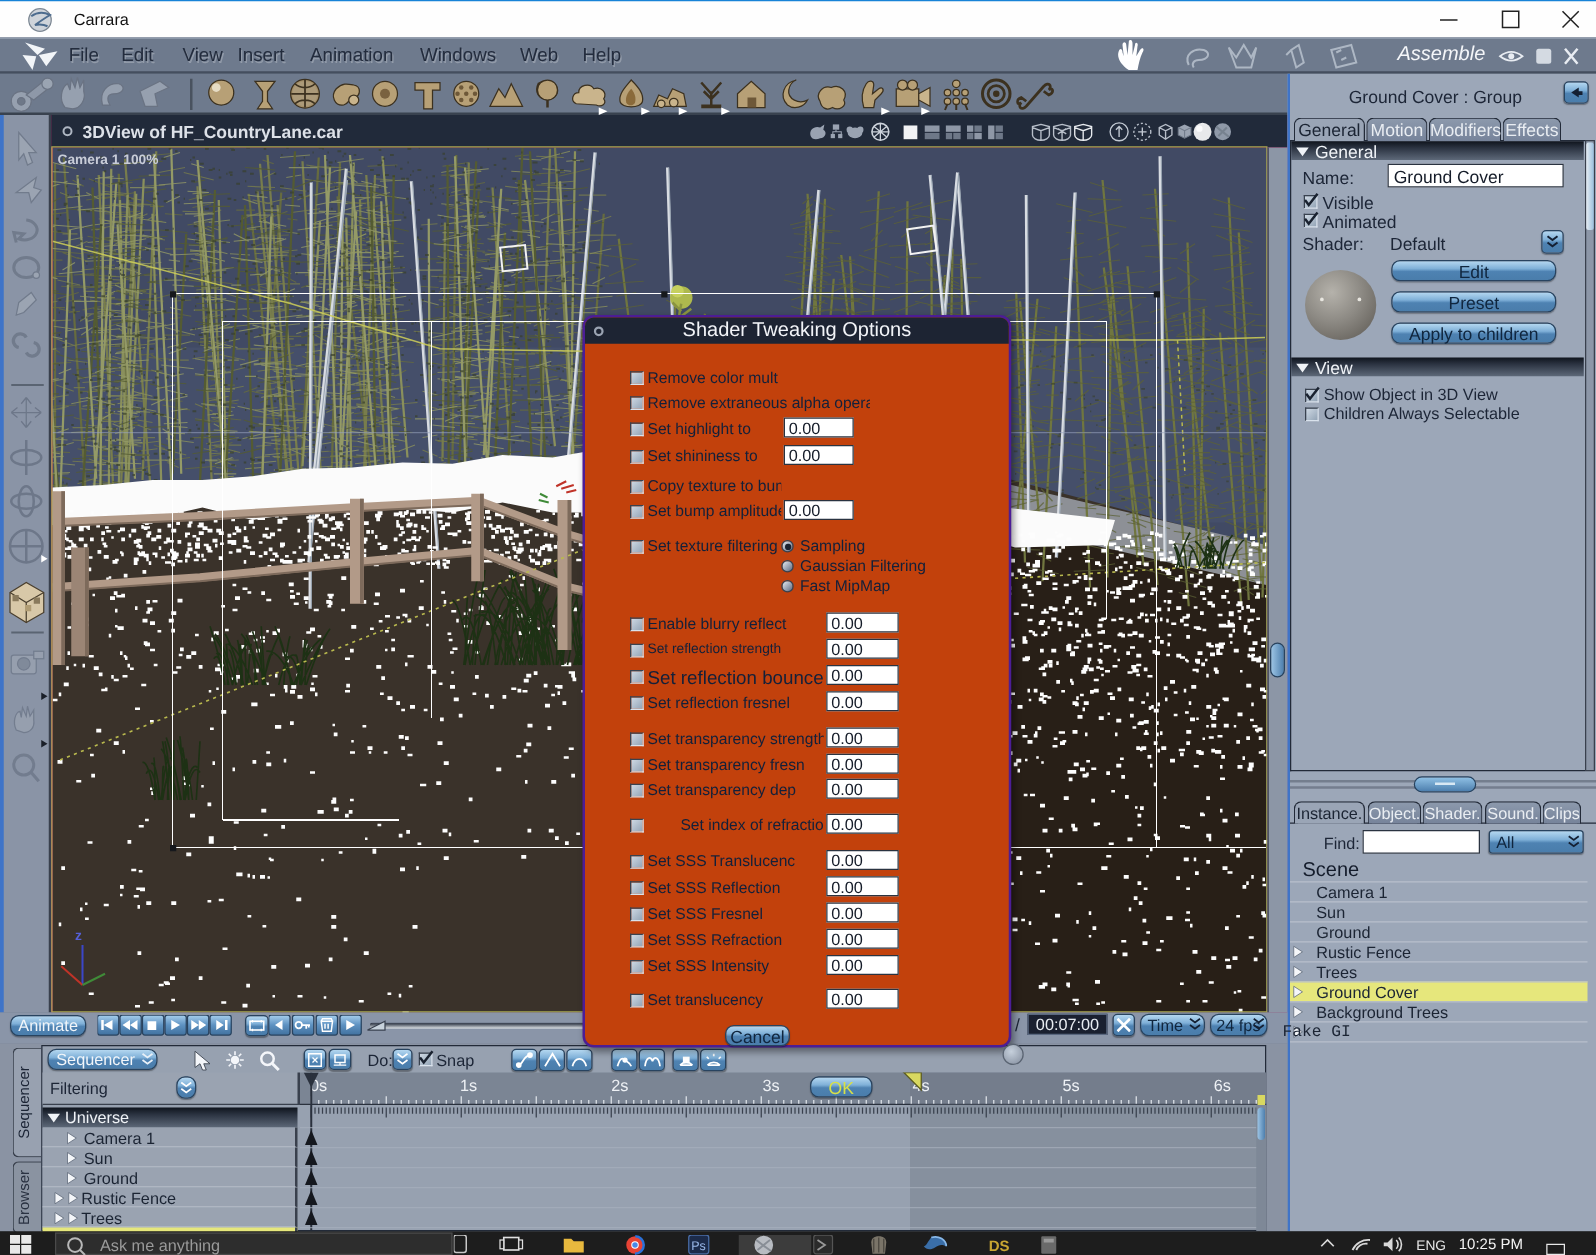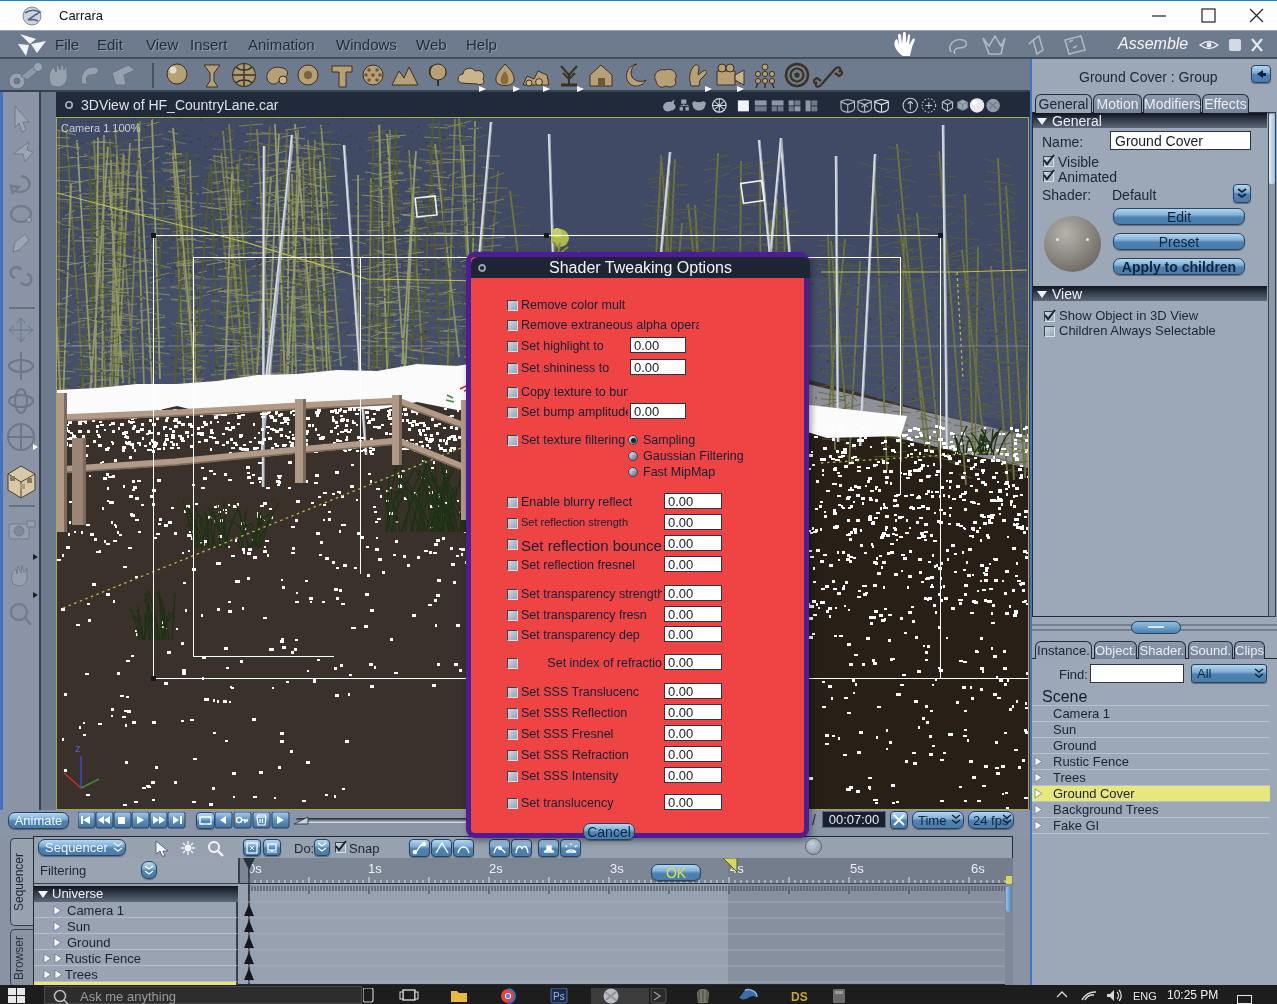--- a/index.html
+++ b/index.html
@@ -211,21 +211,21 @@
  <rect x="6" y="432" width="20" height="15" rx="2"></rect>
       <circle cx="16" cy="439" r="5" fill="#7d8798"></circle>
       <rect x="24" y="429" width="8" height="6"></rect>
  <path d="M10 492 C7 486 9 478 13 477 L14 482 L15 474 L18 481 L19 473 L21 481 L24 476 L24 484 C25 490 21 494 16 494 Z"></path>
  <circle cx="16" cy="520" r="8" fill="none" stroke-width="2.4"></circle>
       <path d="M22 526 L28 533" stroke-width="2.6"></path>
 </g>
 <path d="M30 462 L35 465 L30 468 Z" fill="#1a1f28"></path>
 <path d="M30 500 L35 503 L30 506 Z" fill="#1a1f28"></path>
 </svg>
-<div class="abs" style="left:56px;top:92px;width:989px;height:718px;background:#be185d;">
+<div class="abs" style="left:41px;top:92px;width:989px;height:718px;background:#be185d;font-weight:bold;">
     <div class="abs" style="left:0;top:0;width:989px;height:26px;background:#212a3a;"></div>
     <svg class="abs" style="left:8px;top:8px;" width="12" height="12">
       <circle cx="5" cy="5" r="3.2" fill="none" stroke="#aeb6c2" stroke-width="1.6"></circle>
     </svg>
     <div class="abs" style="left:25px;top:5px;font-size:14px;color:#dde1e8;">3DView of HF_CountryLane.car</div>
     <svg class="abs" style="left:604px;top:5px;" width="340" height="18" viewBox="0 0 402 21.3">
 <g fill="#9aa3b2">
  <path d="M4 14 C2 8 8 4 13 6 L17 3 L16 8 C20 10 18 16 13 16 C9 18 5 17 4 14 Z"></path>
  <rect x="25" y="3" width="6" height="5"></rect>
         <rect x="23" y="12" width="4" height="4"></rect>
@@ -396,21 +396,21 @@
 <div class="abs" style="left:1112px;top:187px;font-size:14px;color:#1c2536;z-index:3;">Default</div>
 <div class="abs btn" style="left:1233px;top:184px;width:18px;height:19px;border-radius:4px;z-index:3;"></div>
 <svg class="abs" style="left:1236px;top:187px;z-index:3;" width="12" height="13">
     <path d="M2 2 L6 5 L10 2 M2 7 L6 10 L10 7" stroke="#142033" stroke-width="1.6" fill="none"></path>
   </svg>
 <div class="abs" style="left:1044px;top:216px;width:57px;height:56px;border-radius:50%;background:radial-gradient(circle at 38% 32%,#b5b2ab 0%,#8d8a84 45%,#59554f 100%);z-index:3;"></div>
 <div class="abs" style="left:1056px;top:238px;width:3px;height:3px;border-radius:50%;background:#e8e6e0;z-index:3;"></div>
 <div class="abs" style="left:1086px;top:238px;width:3px;height:3px;border-radius:50%;background:#e8e6e0;z-index:3;"></div>
 <div class="abs btn" style="left:1113px;top:208px;width:132px;height:17px;font-size:14px;line-height:16px;z-index:3;">Edit</div>
 <div class="abs btn" style="left:1113px;top:233px;width:132px;height:17px;font-size:14px;line-height:16px;z-index:3;">Preset</div>
-<div class="abs btn" style="left:1113px;top:258px;width:132px;height:17px;font-size:14px;line-height:16px;z-index:3;font-weight:bold;">Apply to children</div>
+<div class="abs btn" style="left:1113px;top:258px;width:132px;height:17px;font-size:14px;line-height:16px;z-index:3;">Apply to children</div>
 <div class="abs hdrbar" style="left:1033px;top:286px;width:234px;height:15px;font-size:14px;z-index:3;">
     <span style="position:absolute;left:19px;top:0px;">View</span>
   </div>
 <svg class="abs" style="left:1036px;top:290px;z-index:3;" width="12" height="9">
     <path d="M1 1 L11 1 L6 8 Z" fill="#f0f3f7"></path>
   </svg>
 <div class="abs chk" style="left:1044px;top:311px;width:11px;height:11px;z-index:3;"></div>
 <svg class="abs" style="left:1043px;top:308px;z-index:4;" width="15" height="15">
     <path d="M2 7 L5 11 L12 2" stroke="#1a2230" stroke-width="2" fill="none"></path>
   </svg>
@@ -459,21 +459,21 @@
 <div class="abs" style="left:1053px;top:786px;font-size:13px;color:#1b2433;z-index:4;">Ground Cover</div>
 <div class="abs" style="left:1032px;top:801px;width:238px;height:16px;border-top:1px solid #b8c0cc;z-index:3;"></div>
 <svg class="abs" style="left:1034px;top:804px;z-index:4;" width="10" height="11">
     <path d="M1 1 L8 5.5 L1 10 Z" fill="#f4f6f9" stroke="#5a6474" stroke-width=".6"></path>
   </svg>
 <div class="abs" style="left:1053px;top:802px;font-size:13px;color:#1b2433;z-index:4;">Background Trees</div>
 <div class="abs" style="left:1032px;top:817px;width:238px;height:16px;border-top:1px solid #b8c0cc;z-index:3;"></div>
 <svg class="abs" style="left:1034px;top:820px;z-index:4;" width="10" height="11">
     <path d="M1 1 L8 5.5 L1 10 Z" fill="#f4f6f9" stroke="#5a6474" stroke-width=".6"></path>
   </svg>
-<div class="abs" style="left:1053px;top:818px;font-size:13px;color:#1b2433;z-index:4;">Fake GI</div>
+<div class="abs" style="left:1026px;top:818px;font-size:13px;color:#1b2433;z-index:4;font-family:Liberation Mono, monospace;">Fake GI</div>
 <div class="abs" style="left:1032px;top:833px;width:238px;height:1px;background:#b8c0cc;z-index:3;"></div>
 <div class="abs" style="left:0;top:810px;width:1030px;height:25px;background:#8a95a8;"></div>
 <div class="abs btn" style="left:8px;top:812px;width:61px;height:17px;font-size:13px;line-height:16px;color:#f2f6fa;">Animate</div>
 <svg class="abs" style="left:78px;top:812px;" width="110" height="17" viewBox="0 0 110 17">
     <rect x="0" y="0" width="17" height="16" rx="2" fill="url(#gbtn)" stroke="#28435f"></rect>
     <rect x="18" y="0" width="17" height="16" rx="2" fill="url(#gbtn)" stroke="#28435f"></rect>
     <rect x="36" y="0" width="17" height="16" rx="2" fill="url(#gbtn)" stroke="#28435f"></rect>
     <rect x="54" y="0" width="17" height="16" rx="2" fill="url(#gbtn)" stroke="#28435f"></rect>
     <rect x="72" y="0" width="17" height="16" rx="2" fill="url(#gbtn)" stroke="#28435f"></rect>
     <rect x="90" y="0" width="17" height="16" rx="2" fill="url(#gbtn)" stroke="#28435f"></rect>
@@ -1113,21 +1113,21 @@
   </svg>
 <svg class="abs" style="left:1055px;top:988px;" width="110" height="15" viewBox="0 0 110 15">
     <path d="M2 9 L7 4 L12 9" fill="none" stroke="#d8d8d8" stroke-width="1.4"></path>
     <path d="M27 12 a14 14 0 0 1 14 -8 M30 12 a9 9 0 0 1 9 -5" fill="none" stroke="#d8d8d8" stroke-width="1.5"></path>
     <path d="M52 6 h3 l4 -4 v11 l-4 -4 h-3 z" fill="#d8d8d8"></path>
     <path d="M62 4 a5 5 0 0 1 0 7 M64 2 a8 8 0 0 1 0 11" fill="none" stroke="#d8d8d8" stroke-width="1.3"></path>
     <text x="78" y="12" font-size="11" fill="#e8e8e8" font-family="Liberation Sans">ENG</text>
   </svg>
 <div class="abs" style="left:1167px;top:988px;font-size:12px;color:#f2f2f2;">10:25 PM</div>
 <div class="abs" style="left:1237px;top:995px;width:15px;height:9px;border:1.4px solid #e8e8e8;background:#1d1d1d;"></div>
-<div class="abs" style="left:466px;top:252px;width:343px;height:586px;background:#ef4444;border:5px solid #4c1d95;border-radius:9px;box-shadow:2px 3px 6px rgba(0,0,0,.4);z-index:20;">
+<div class="abs" style="left:466px;top:252px;width:343px;height:586px;background:#c2410c;border:2px solid #4c1d95;border-radius:9px;box-shadow:2px 3px 6px rgba(0,0,0,.4);z-index:20;">
 <div class="abs" style="left:0;top:0;width:339px;height:21px;background:#1d2433;border-radius:7px 7px 0 0;"></div>
 <div class="abs" style="left:0;top:2px;width:339px;height:18px;text-align:center;font-size:16px;color:#f2f4f8;">Shader Tweaking Options</div>
 <svg class="abs" style="left:6px;top:6px;" width="12" height="12">
       <circle cx="5" cy="5" r="3" fill="none" stroke="#9aa3b2" stroke-width="1.8"></circle>
     </svg>
 <div class="abs" style="left:334px;top:581px;width:17px;height:17px;border-radius:50%;background:radial-gradient(circle at 40% 35%,#c6d0dc,#828c9c);border:1px solid #5a6472;"></div>
 <div class="abs chk" style="left:36px;top:43px;width:11px;height:11px;"></div>
 <div class="abs" style="left:50px;top:41px;width:178px;font-size:12.5px;color:#13203a;white-space:nowrap;overflow:hidden;">Remove color mult</div>
 <div class="abs chk" style="left:36px;top:63px;width:11px;height:11px;"></div>
 <div class="abs" style="left:50px;top:61px;width:178px;font-size:12.5px;color:#13203a;white-space:nowrap;overflow:hidden;">Remove extraneous alpha opera</div>

